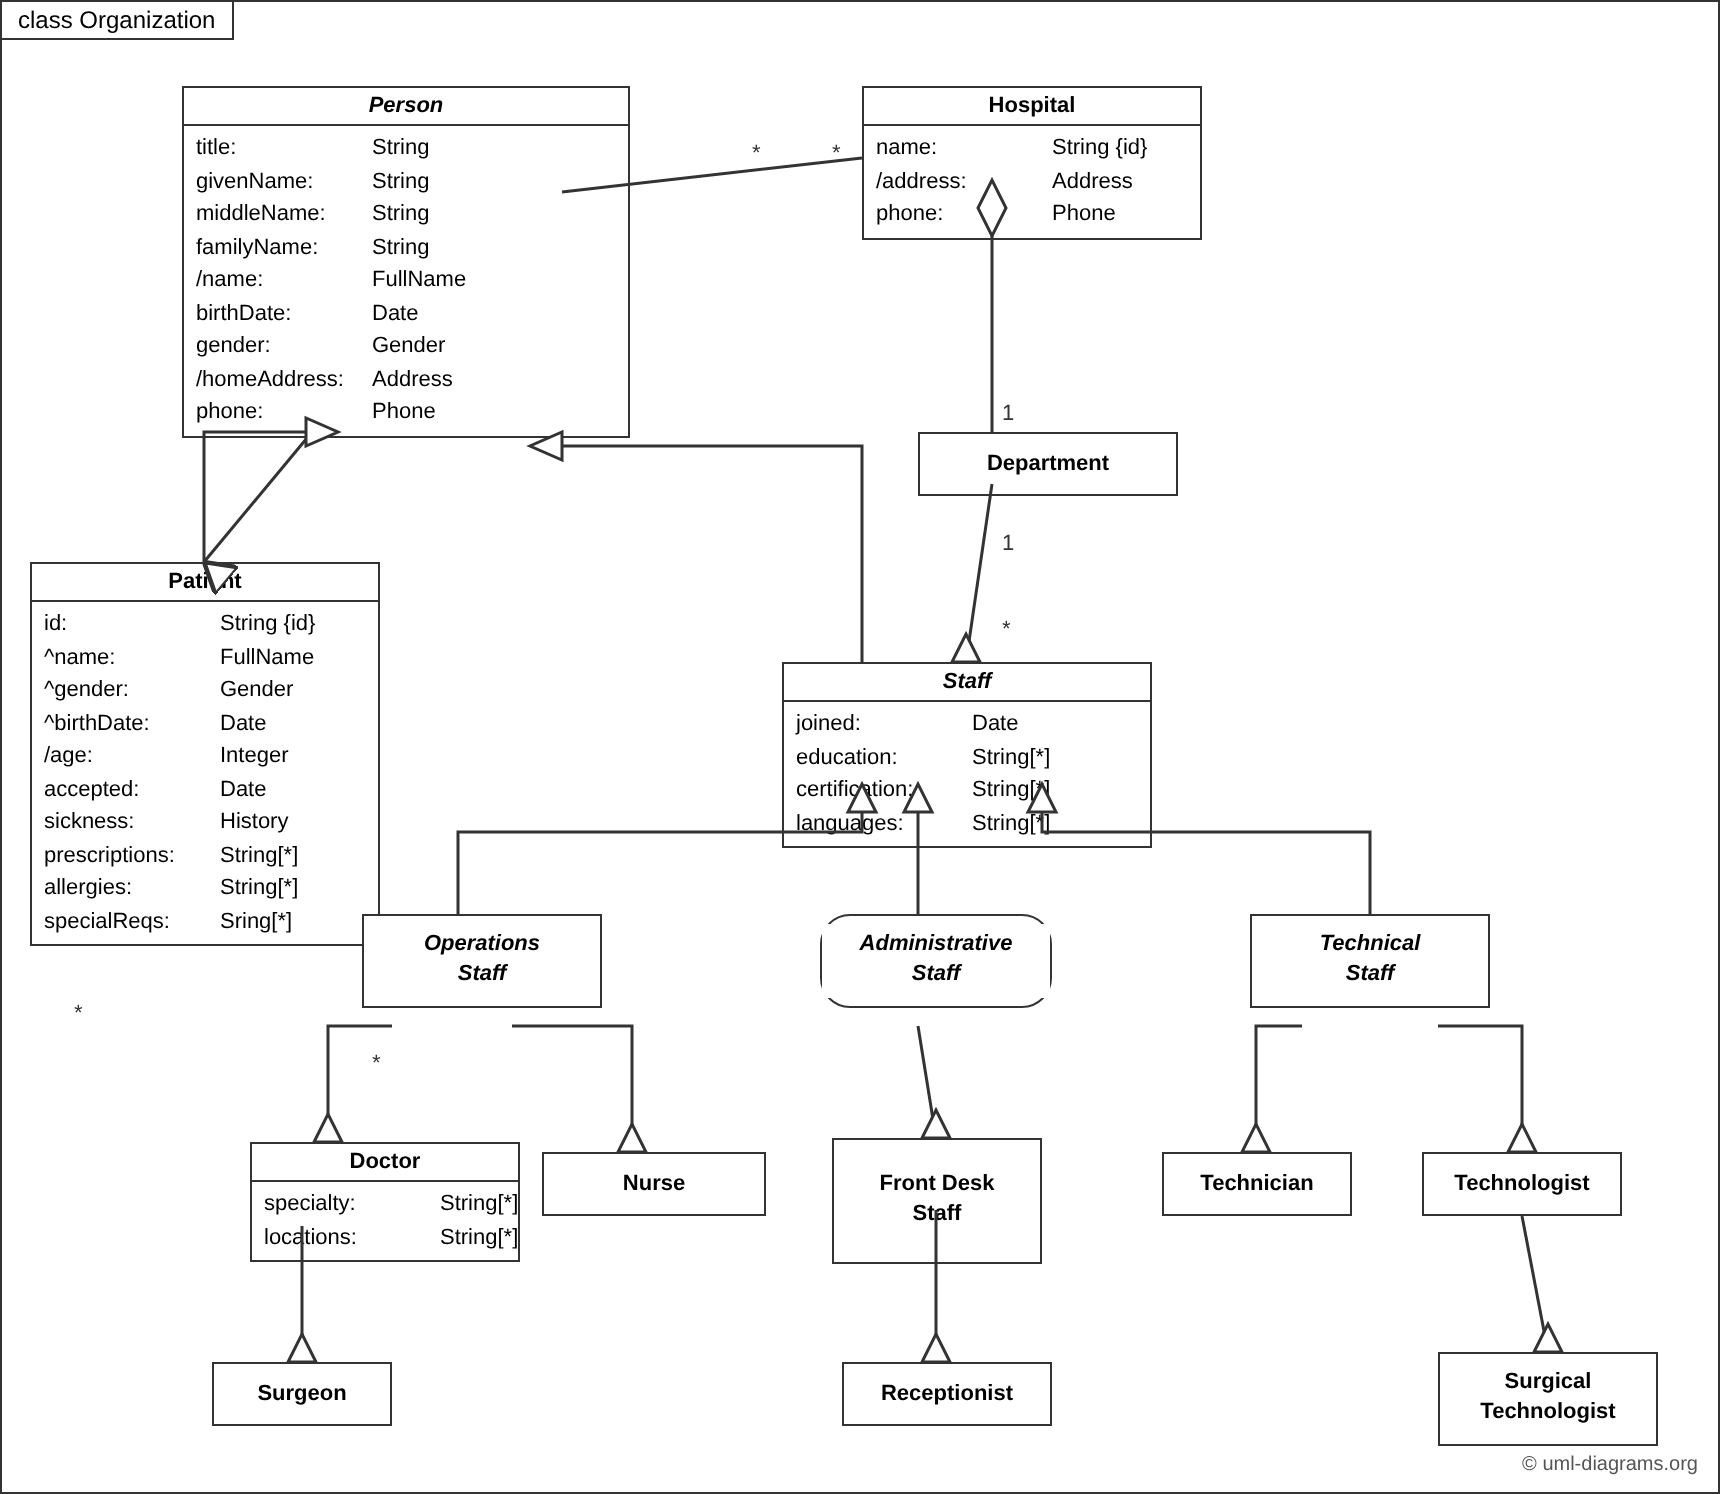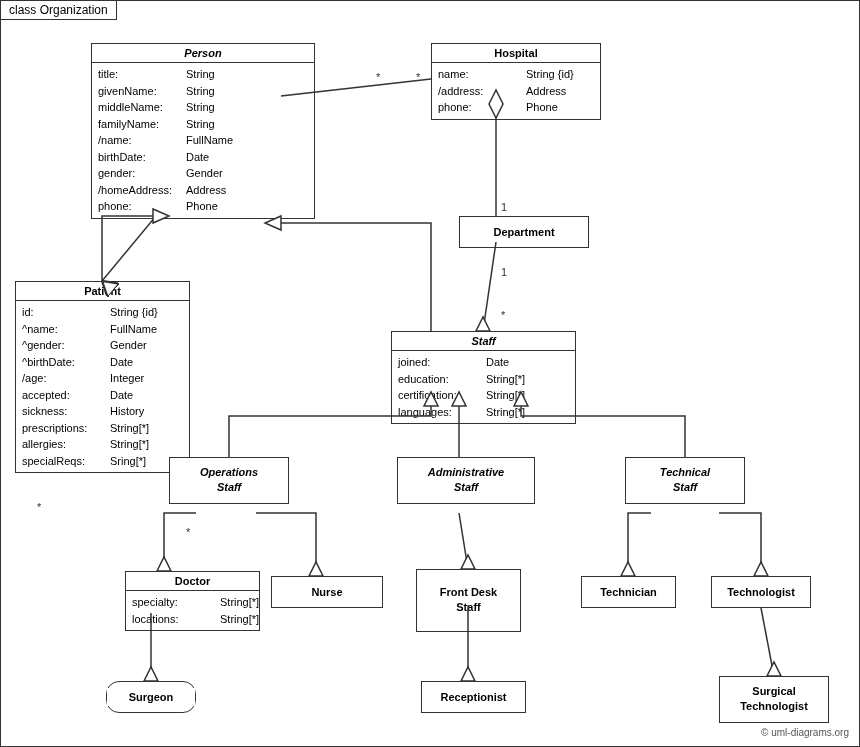--- a/index.html
+++ b/index.html
@@ -210,25 +210,25 @@
           <span class="attr-name">certification:</span>
           <span class="attr-type">String[*]</span>
         </div>
       <div class="attr-row">
           <span class="attr-name">languages:</span>
           <span class="attr-type">String[*]</span>
         </div>
     </div>
   </div>
 
-  <div class="uml-box" style="left:168px; top:456px; width:120px; padding:4px 0;">
+  <div class="uml-box" style="left:180px; top:456px; width:120px; padding:4px 0;">
     <div class="box-title italic" style="border-bottom:none; line-height:1.4;">Operations<br>Staff</div>
   </div>
 
-  <div class="uml-box" style="left:396px; top:456px; width:138px; padding:4px 0;">
+  <div class="uml-box" style="left:409px; top:456px; width:116px; padding:4px 0;border-radius:15px;">
     <div class="box-title italic" style="border-bottom:none; line-height:1.4;">Administrative<br>Staff</div>
   </div>
 
   <div class="uml-box" style="left:624px; top:456px; width:120px; padding:4px 0;">
     <div class="box-title italic" style="border-bottom:none; line-height:1.4;">Technical<br>Staff</div>
   </div>
 
   <div class="uml-box" style="left:95px; top:570px; width:135px;margin-left:29px;">
     <div class="box-title">Doctor</div>
     <div class="box-attrs">
@@ -252,21 +252,21 @@
   </div>
 
   <div class="uml-box" style="left:580px; top:575px; width:95px; padding:6px 0;">
     <div class="box-title" style="border-bottom:none;">Technician</div>
   </div>
 
   <div class="uml-box" style="left:710px; top:575px; width:100px; padding:6px 0;">
     <div class="box-title" style="border-bottom:none;">Technologist</div>
   </div>
 
-  <div class="uml-box" style="left:105px; top:680px; width:90px; padding:6px 0;border-radius:13px;">
+  <div class="uml-box" style="left:105px; top:680px; width:90px; padding:6px 0;">
     <div class="box-title" style="border-bottom:none;">Surgeon</div>
   </div>
 
   <div class="uml-box" style="left:420px; top:680px; width:105px; padding:6px 0;">
     <div class="box-title" style="border-bottom:none;">Receptionist</div>
   </div>
 
   <div class="uml-box" style="left:718px; top:675px; width:110px; padding:4px 0;">
     <div class="box-title" style="border-bottom:none; line-height:1.4;">Surgical<br>Technologist</div>
   </div>

